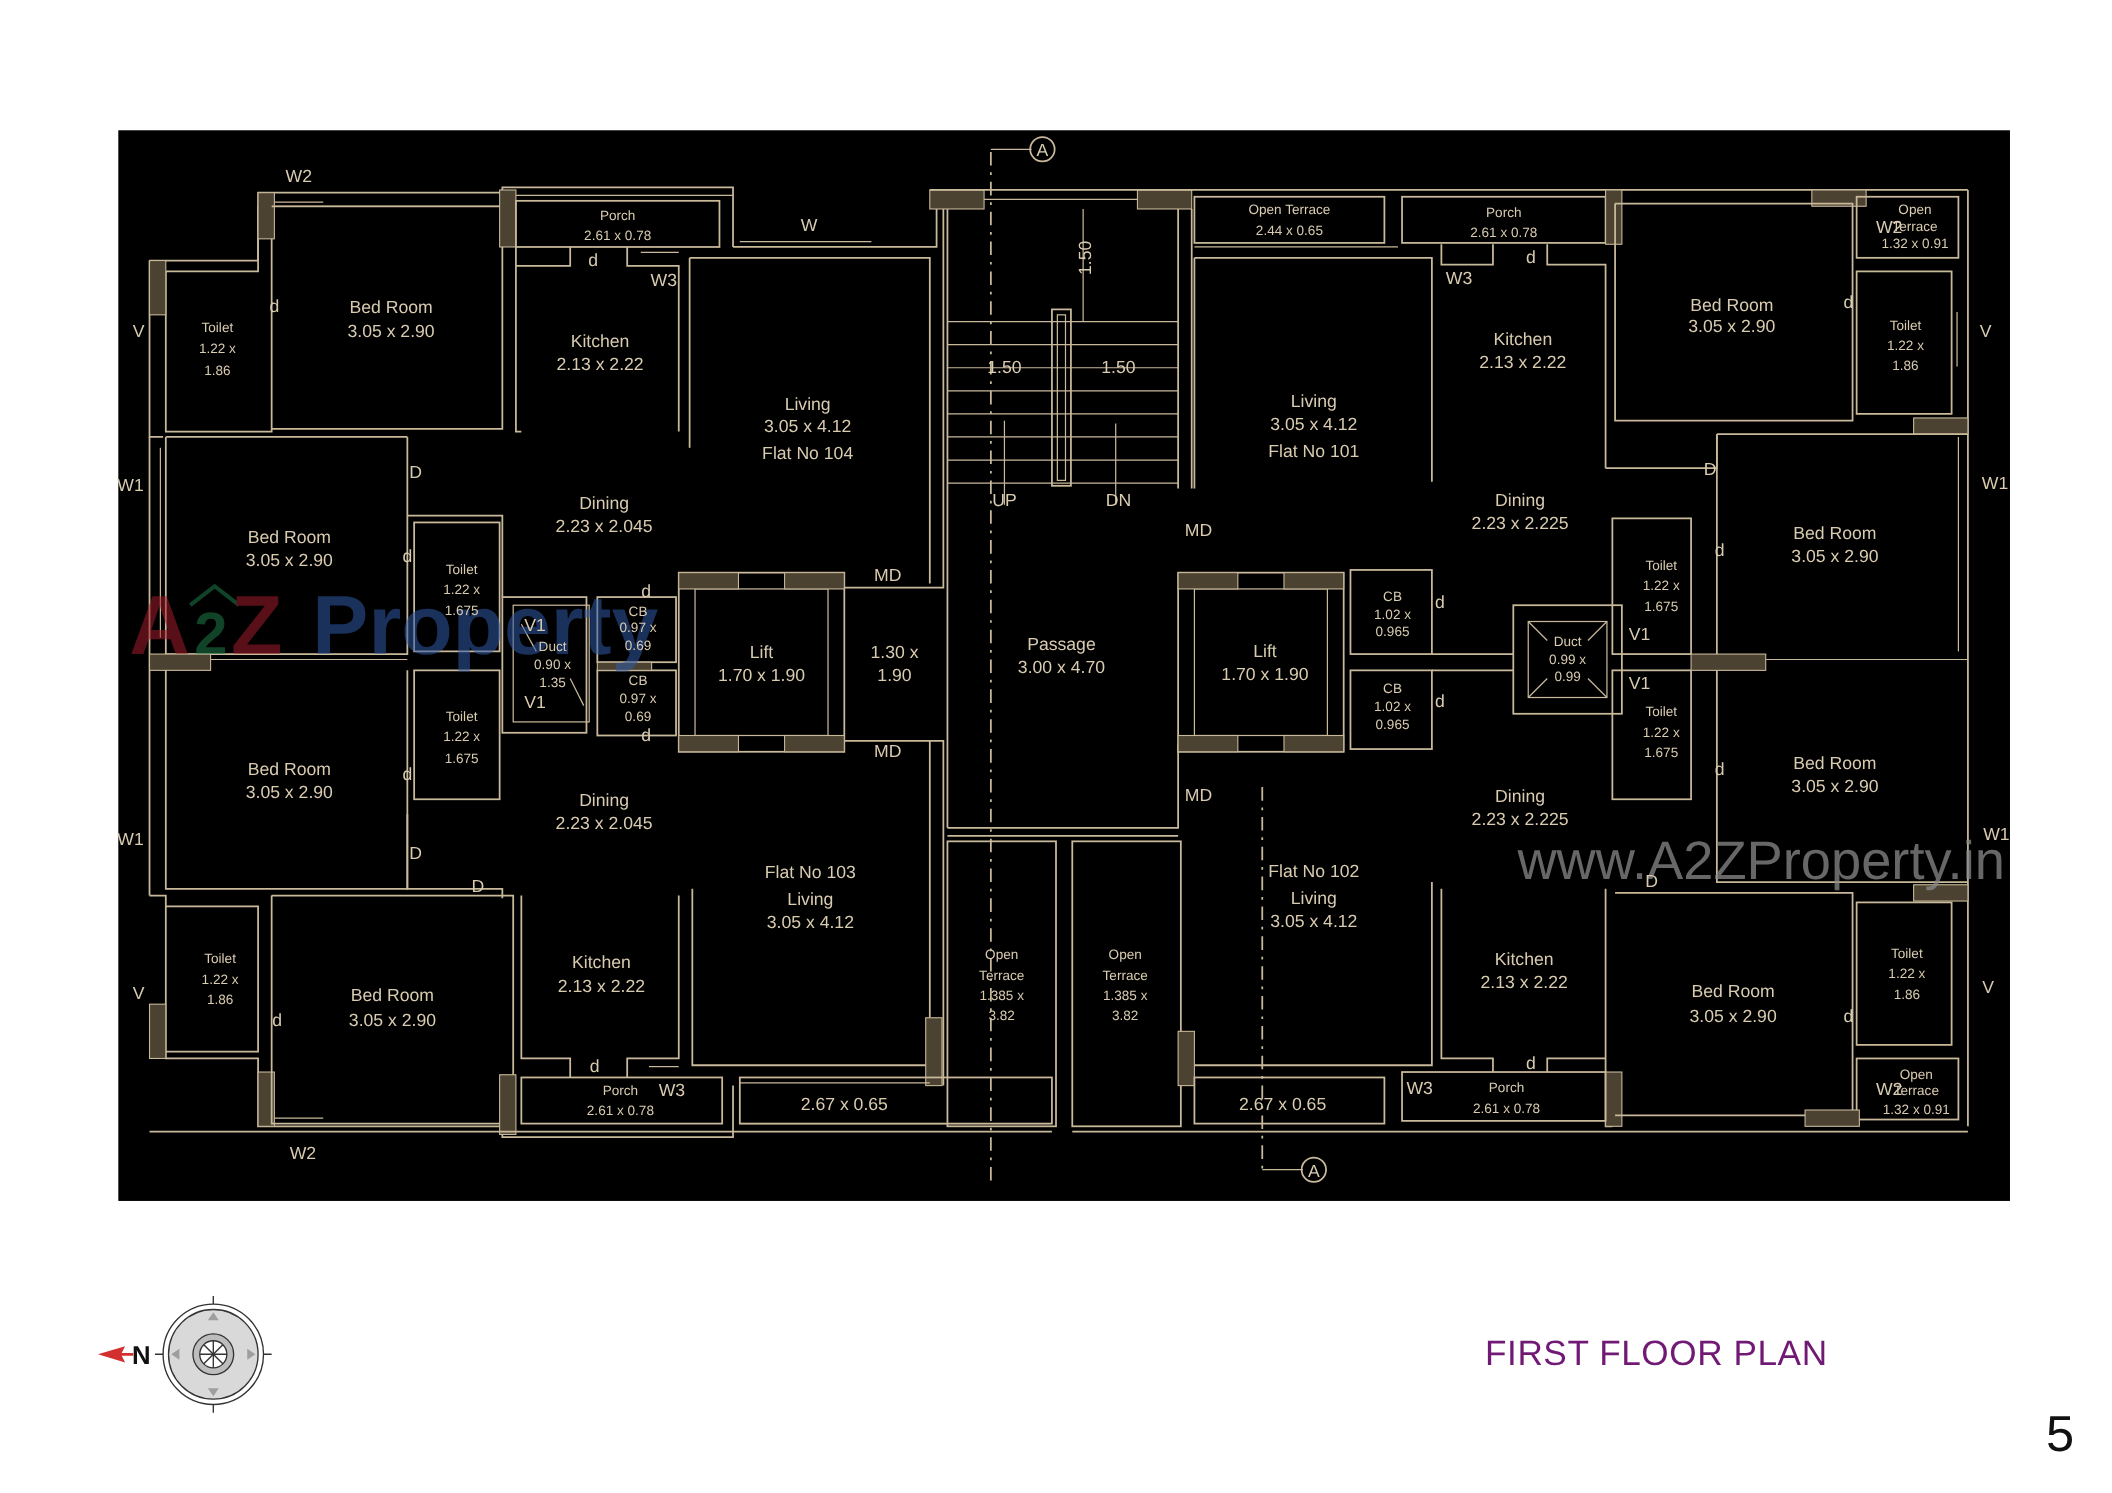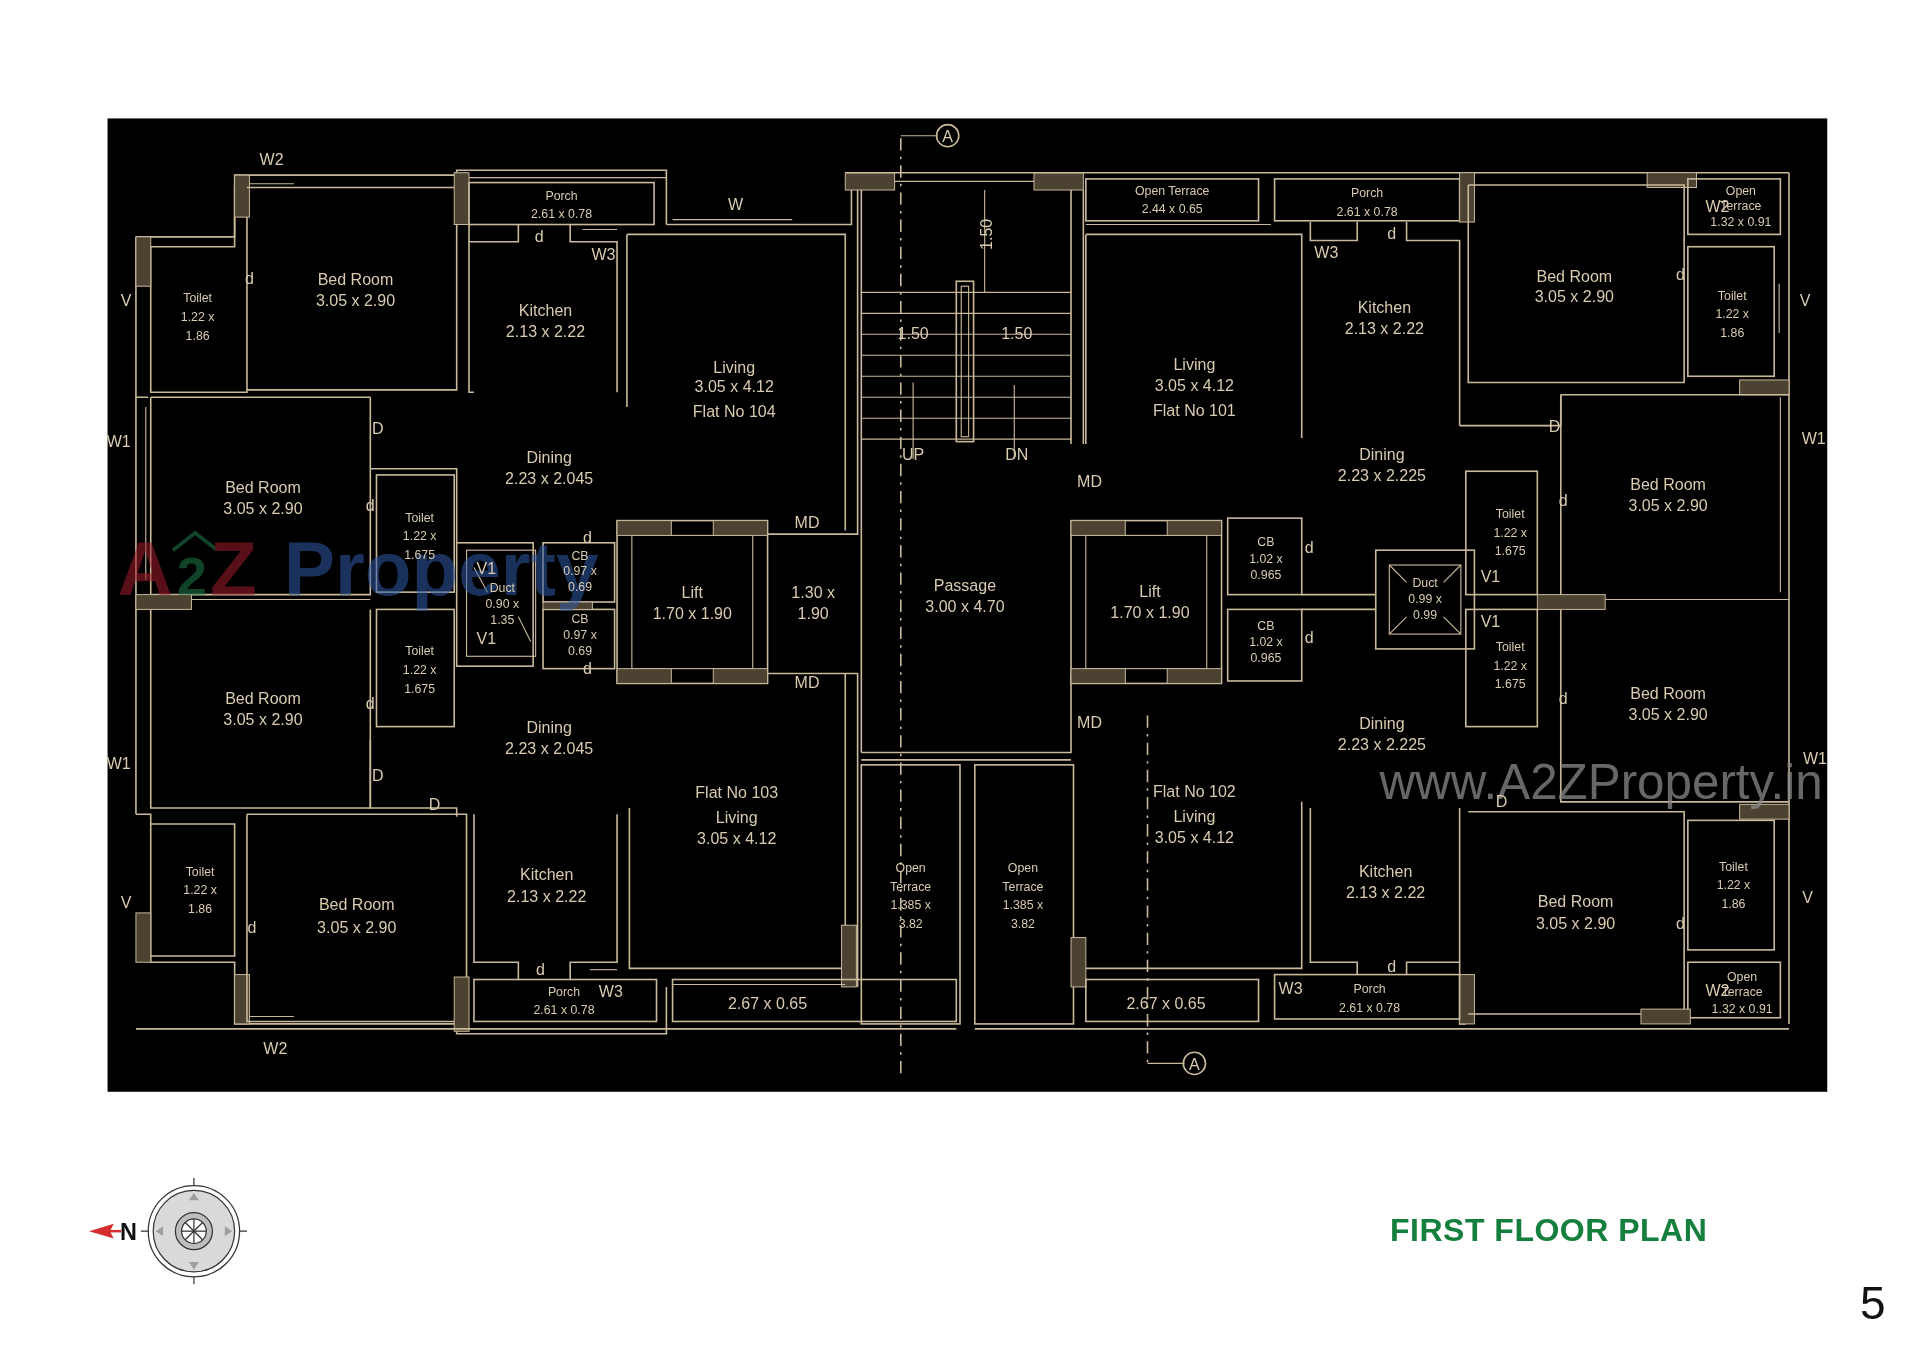--- a/index.html
+++ b/index.html
@@ -7,21 +7,21 @@
   #plan-svg { position: absolute; left: 0; top: 0; width: 1920px; height: 1357px; }
   .panel { fill: #000000; }
   .wall { stroke: #c9b99b; stroke-width: 1.3; fill: none; }
   .wall-thin { stroke: #c9b99b; stroke-width: 0.9; fill: none; }
   .col { fill: #4b4232; stroke: #c9b99b; stroke-width: 0.8; }
   .dash { stroke: #c9b99b; stroke-width: 1.3; fill: none; stroke-dasharray: 10 5 2 5; }
   .lbl { fill: #d8cbb0; font-family: "Liberation Sans", sans-serif; font-size: 13px; text-anchor: middle; }
   .lbl-s { fill: #d8cbb0; font-family: "Liberation Sans", sans-serif; font-size: 10px; text-anchor: middle; }
   .mark { fill: #d8cbb0; font-family: "Liberation Sans", sans-serif; font-size: 13px; text-anchor: middle; }
   .wm-site { fill: #8a8a8a; opacity: 0.75; font-family: "Liberation Sans", sans-serif; font-size: 40px; }
-  .title { position: absolute; left: 1390px; top: 1212px; font-size: 32px; font-weight: bold; color: #15803d; font-family: "Liberation Sans", sans-serif; letter-spacing: 0.5px; }
+  .title { position: absolute; left: 1350px; top: 1212px; font-size: 32px; font-weight: normal; color: #701a75; font-family: "Liberation Sans", sans-serif; letter-spacing: 0.5px; }
   .page-num { position: absolute; left: 1860px; top: 1276px; font-size: 46px; color: #111111; font-family: "Liberation Sans", sans-serif; }
 </style>
 </head>
 <body>
 
 <svg id="plan-svg" viewBox="0 0 1556 1100" xmlns="http://www.w3.org/2000/svg">
 
   <rect class="panel" x="87" y="96" width="1394" height="789"></rect>
 
   <g>

